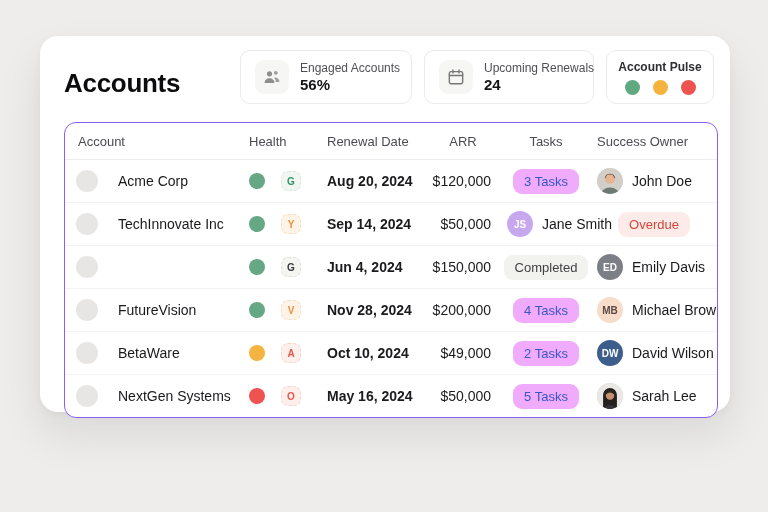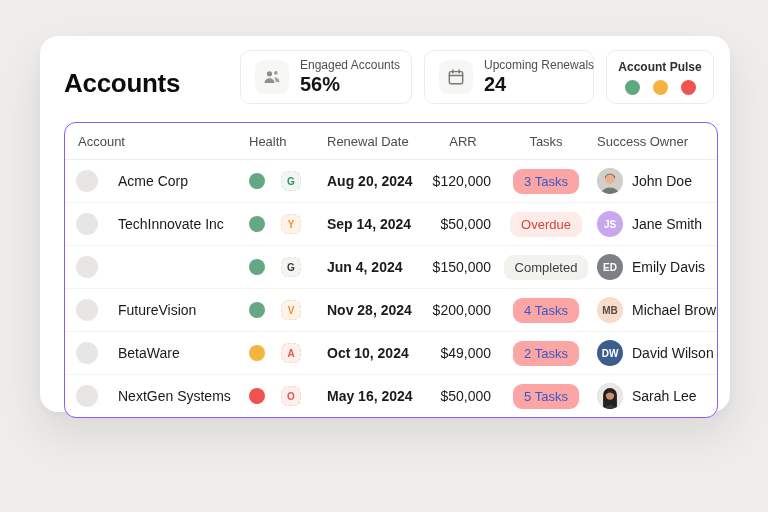--- a/index.html
+++ b/index.html
@@ -34,21 +34,21 @@
   .stat-card.c1{width:172px;}
   .stat-card.c2{width:170px;}
   .stat-card.c3{width:108px;flex-direction:column;gap:6px;justify-content:center;padding:8px 10px;}
   .stat-ic{
     width:34px;height:34px;border-radius:9px;background:#f6f6f4;
     display:flex;align-items:center;justify-content:center;flex:0 0 auto;
   }
   .stat-ic svg{display:block;}
   .stat-txt{display:flex;flex-direction:column;gap:1px;}
   .stat-label{font-size:12px;color:#4f4f55;white-space:nowrap;}
-  .stat-value{font-size:20px;font-weight:700;color:#141416;}
+  .stat-value{font-size:15px;font-weight:700;color:#141416;}
   .pulse-label{font-size:12px;color:#2e2e33;font-weight:600;white-space:nowrap;}
   .pulse-dots{display:flex;gap:13px;}
   .pulse-dot{width:15px;height:15px;border-radius:50%;}
   .pd-0{background:#5fa880;}
   .pd-1{background:#f5b33e;}
   .pd-2{background:#ee5350;}
   
   .table-wrap{
     margin:12px 12px 0 24px;width:654px;
     border:1px solid #8b5cf6;border-radius:12px;
@@ -86,21 +86,21 @@
   .hb-green{color:#2f9465;background:#f2f6f2;border:1px dashed #d9e6dd;}
   .hb-orange{color:#ef8f3c;background:#fdf3e7;border:1px dashed #f4ddc0;}
   .hb-gray{color:#38383d;background:#f4f4f1;border:1px dashed #e1e1dc;}
   .hb-redletter{color:#e2584a;background:#fdefeb;border:1px dashed #f6d6cc;}
   .c-date{font-size:14px;color:#1b1b1e;padding-left:4px;white-space:nowrap;font-weight:bold;}
   .c-arr{font-size:14px;color:#1b1b1e;justify-content:flex-end;padding-right:10px;white-space:nowrap;}
   .c-tasks{justify-content:center;}
   .tbadge{
     font-size:13px;font-weight:500;padding:5px 11px;border-radius:9px;white-space:nowrap;
   }
-  .tb-blue{color:#3a57c9;background:#fca5a5;}
+  .tb-blue{color:#3a57c9;background:#f0abfc;}
   .tb-red{color:#d2473a;background:#fcebe8;}
   .tb-gray{color:#3f3f44;background:#f2f2ef;}
   .c-owner{padding-left:6px;gap:9px;}
   .avatar{
     width:26px;height:26px;border-radius:50%;flex:0 0 auto;
     display:flex;align-items:center;justify-content:center;
     font-size:10px;font-weight:700;color:#fff;overflow:hidden;
   }
   .av-purple{background:#c7a7ee;}
   .av-gray{background:#7d7f86;}
@@ -208,26 +208,26 @@
     <div class="cell c-account">
       <span class="logo-circle"></span>
       <span class="acc-name">TechInnovate Inc</span>
     </div>
     <div class="cell c-health">
       <span class="dot dot-green"></span>
       <span class="hbadge hb-orange">Y</span>
     </div>
     <div class="cell c-date">Sep 14, 2024</div>
     <div class="cell c-arr">$50,000</div>
-    <div class="cell c-tasks">
-      <span class="tbadge tb-red">Overdue</span>
-    </div>
     <div class="cell c-owner">
       <span class="avatar av-purple">JS</span>
       <span class="owner-name">Jane Smith</span>
+    </div>
+    <div class="cell c-tasks">
+      <span class="tbadge tb-red">Overdue</span>
     </div>
   </div>
         <div class="trow">
     <div class="cell c-account">
       <span class="logo-circle"></span>
     </div>
     <div class="cell c-health">
       <span class="dot dot-green"></span>
       <span class="hbadge hb-gray">G</span>
     </div>

